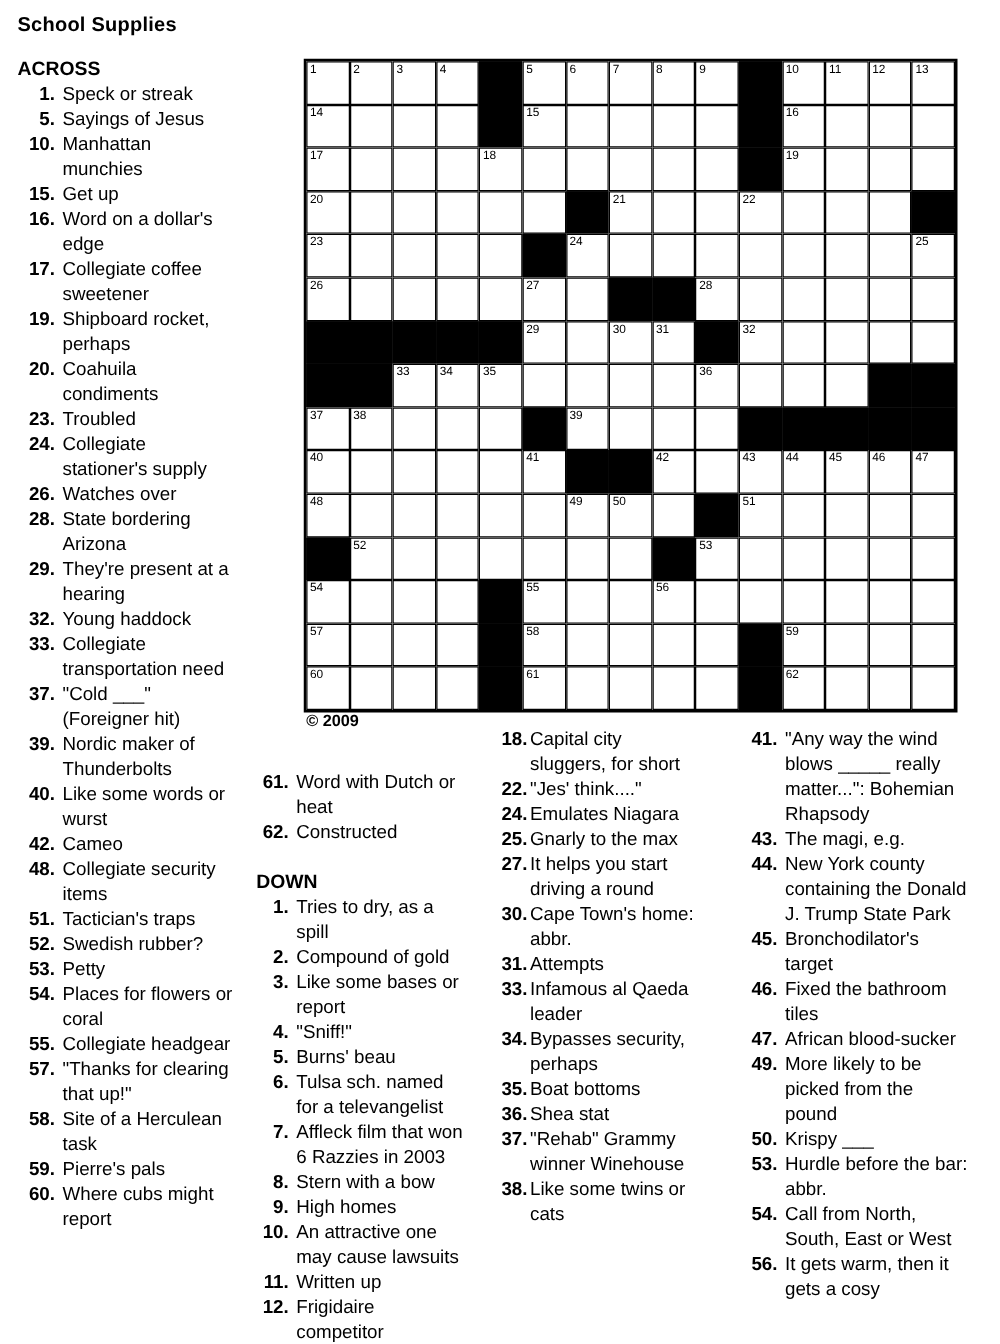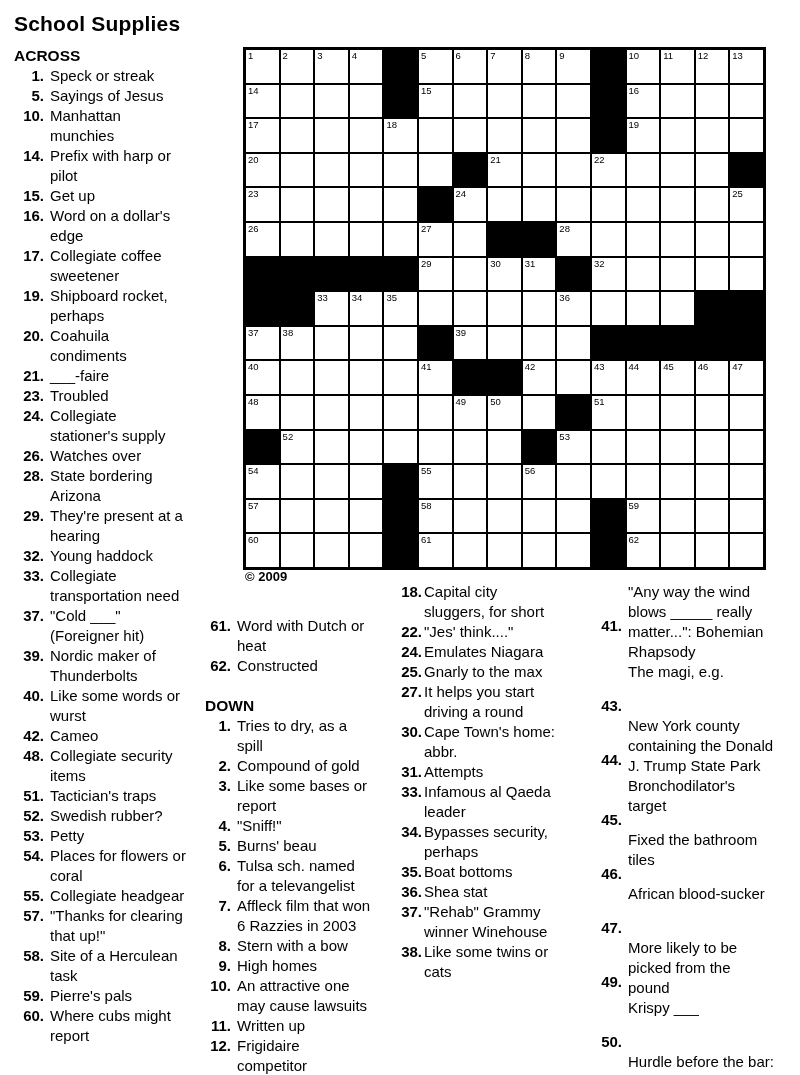--- a/index.html
+++ b/index.html
@@ -3,40 +3,40 @@
 <meta charset="utf-8">
 <style>
   html,body{margin:0;padding:0;}
   body{
     width:800px;height:1075px;position:relative;background:#ffffff;color:#000;
     font-family:"Liberation Sans","DejaVu Sans",sans-serif;
     -webkit-font-smoothing:antialiased;
   }
   #title{
     position:absolute;left:14px;top:12px;
-    font-size:21px;font-weight:bold;letter-spacing:0.2px;
+    font-size:16px;font-weight:bold;letter-spacing:0.2px;
   }
   
   .clue-col{position:absolute;font-size:15px;line-height:20px;}
   #col1{left:14px;top:46px;}
   #col2{left:205px;top:616px;}
   #col3{left:398px;top:582px;}
   #col4{left:596px;top:582px;}
   .chead{font-weight:bold;font-size:15.5px;line-height:20px;}
   .gap{height:20px;}
   .clue{display:flex;align-items:flex-start;}
   .cnum{font-weight:bold;flex:none;text-align:right;white-space:nowrap;}
   .ctext{flex:none;}
   #col1 .cnum{width:30px;margin-right:6px;}
   #col1 .ctext{width:137px;}
   #col2 .cnum{width:26px;margin-right:6px;}
   #col2 .ctext{width:136px;}
   #col3 .cnum{width:24px;margin-right:2px;}
   #col3 .ctext{width:138px;}
-  #col4 .cnum{width:26px;margin-right:6px;margin-top:34px;}
+  #col4 .cnum{width:26px;margin-right:6px;}
   #col4 .ctext{width:146px;}
   
   #grid{
     position:absolute;left:243px;top:47px;
     display:grid;border:2px solid #000;background:#fff;
   }
   .cell{
     width:34.6px;height:34.6px;box-sizing:border-box;
     border:1px solid #000;position:relative;background:#fff;
   }
@@ -418,46 +418,38 @@
       </div>
       <div class="clue">
         <span class="cnum">5.</span>
         <span class="ctext">Sayings of Jesus</span>
       </div>
       <div class="clue">
         <span class="cnum">10.</span>
         <span class="ctext">Manhattan munchies</span>
       </div>
       <div class="clue">
-        <span class="cnum">14.</span>
-        <span class="ctext">Prefix with harp or pilot</span>
-      </div>
-      <div class="clue">
         <span class="cnum">15.</span>
         <span class="ctext">Get up</span>
       </div>
       <div class="clue">
         <span class="cnum">16.</span>
         <span class="ctext">Word on a dollar's edge</span>
       </div>
       <div class="clue">
         <span class="cnum">17.</span>
         <span class="ctext">Collegiate coffee sweetener</span>
       </div>
       <div class="clue">
         <span class="cnum">19.</span>
         <span class="ctext">Shipboard rocket, perhaps</span>
       </div>
       <div class="clue">
         <span class="cnum">20.</span>
         <span class="ctext">Coahuila condiments</span>
-      </div>
-      <div class="clue">
-        <span class="cnum">21.</span>
-        <span class="ctext">___-faire</span>
       </div>
       <div class="clue">
         <span class="cnum">23.</span>
         <span class="ctext">Troubled</span>
       </div>
       <div class="clue">
         <span class="cnum">24.</span>
         <span class="ctext">Collegiate stationer's supply</span>
       </div>
       <div class="clue">
@@ -700,14 +692,18 @@
         <span class="ctext">Krispy ___</span>
       </div>
       <div class="clue">
         <span class="cnum">53.</span>
         <span class="ctext">Hurdle before the bar: abbr.</span>
       </div>
       <div class="clue">
         <span class="cnum">54.</span>
         <span class="ctext">Call from North, South, East or West</span>
       </div>
+      <div class="clue">
+        <span class="cnum">56.</span>
+        <span class="ctext">It gets warm, then it gets a cosy</span>
+      </div>
     </div>
 </div>
 
 </body></html>

